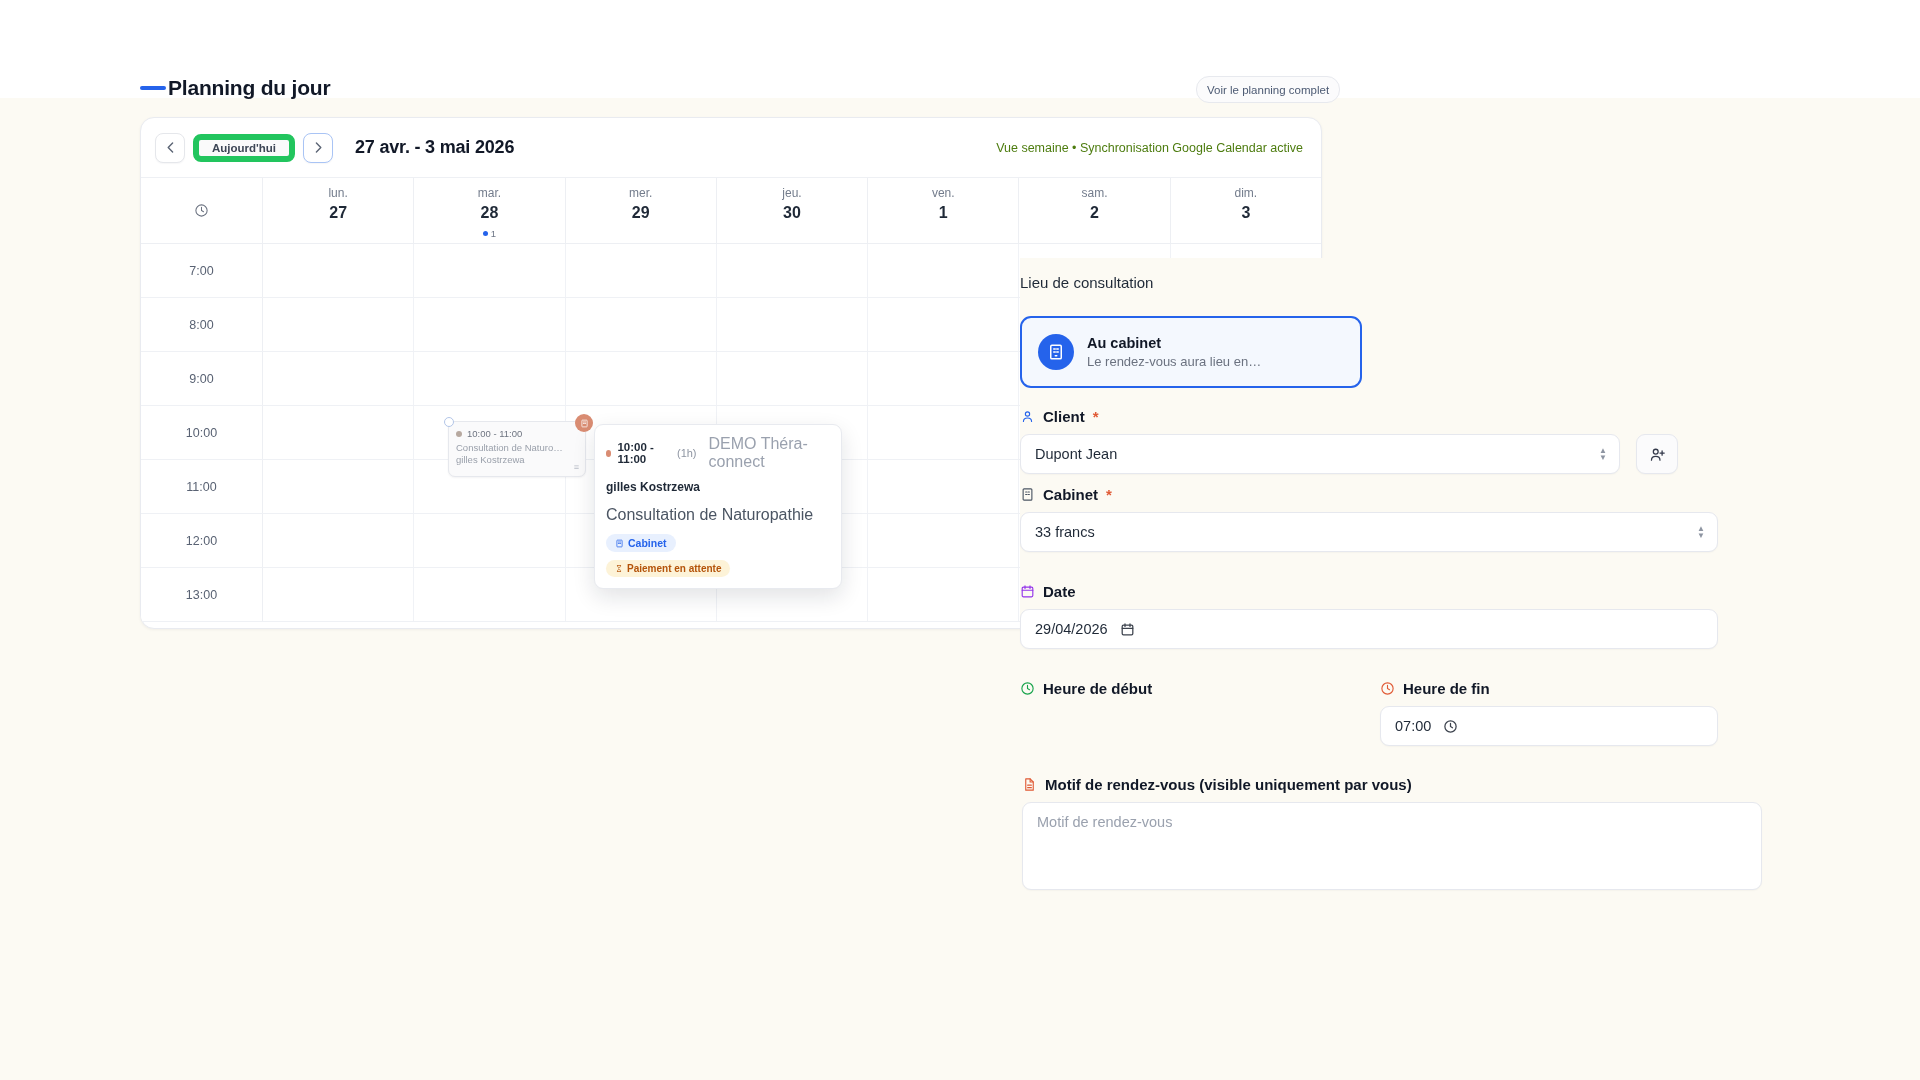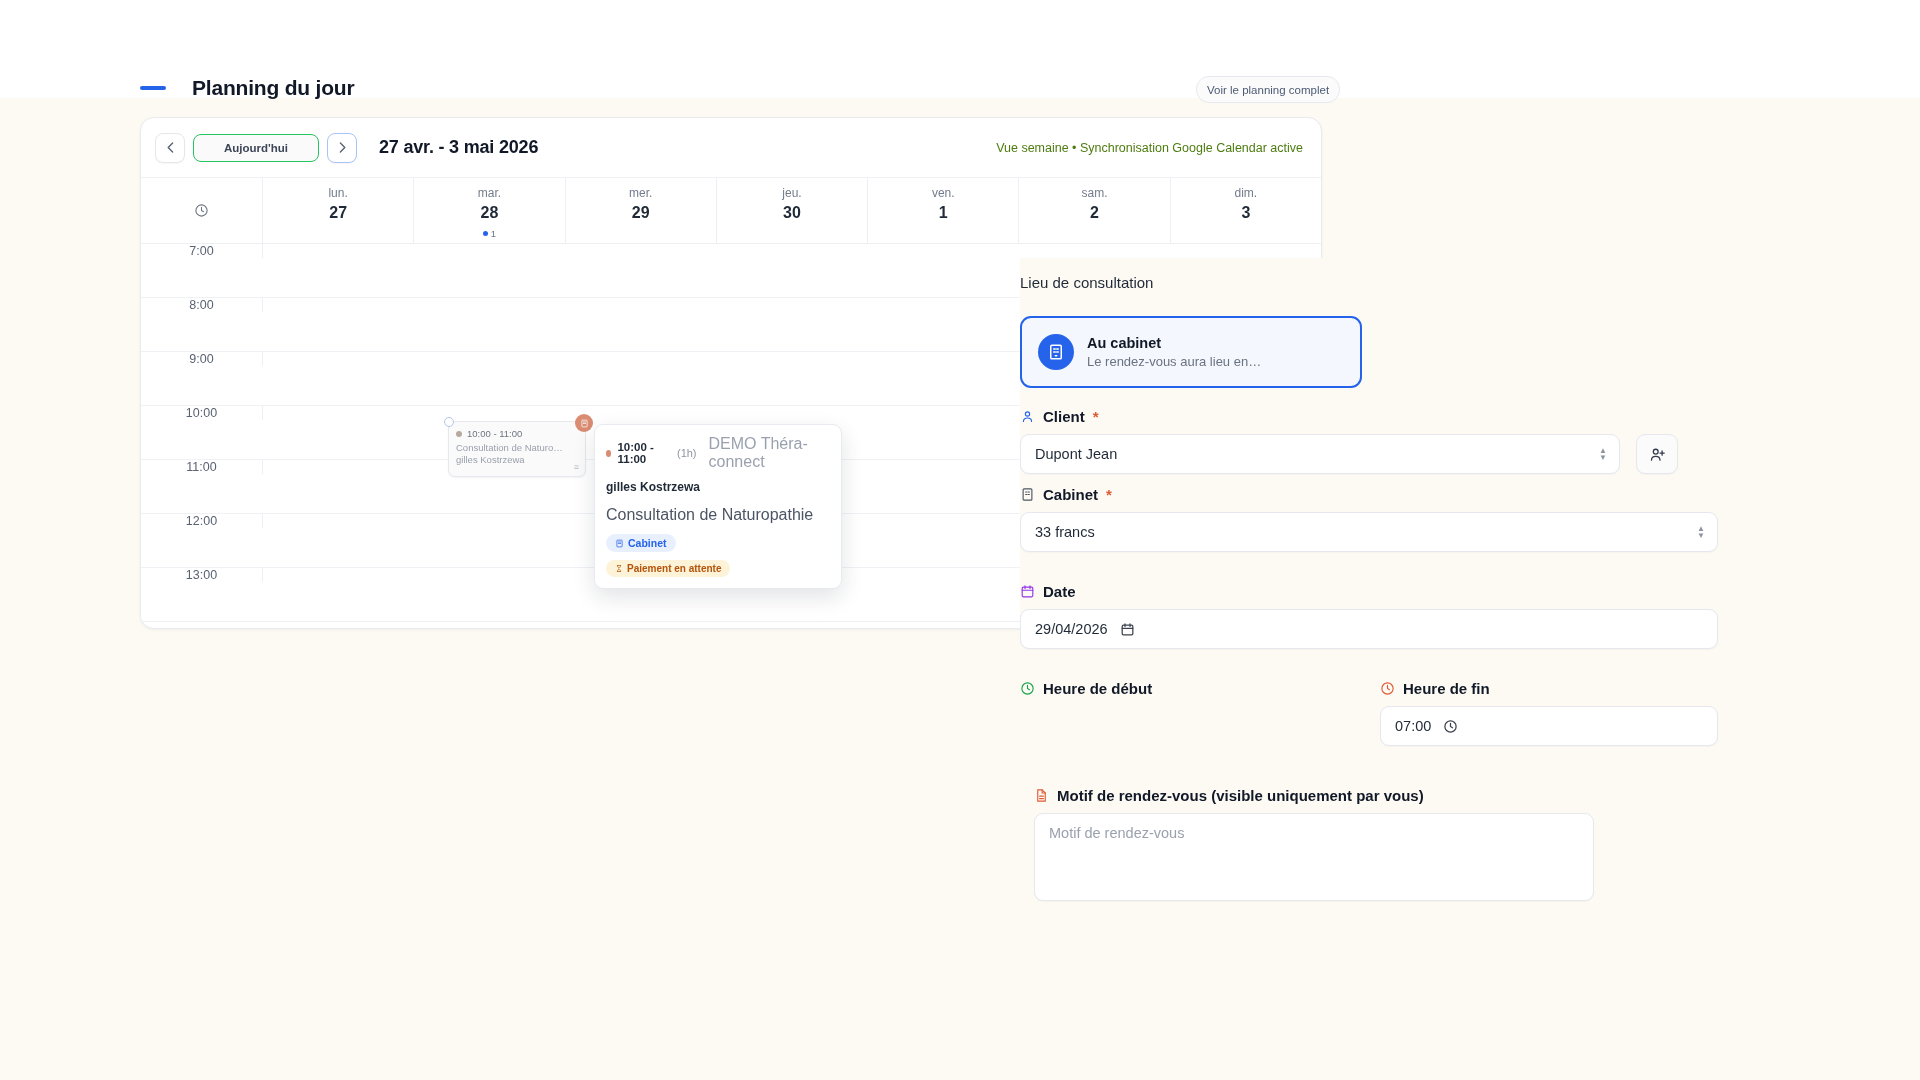--- a/index.html
+++ b/index.html
@@ -17,21 +17,21 @@
     background: #ffffff;
   }
   .cream-bg {
     position: absolute; left: 0; top: 98px; width: 1920px; height: 982px;
     background: #FCFAF3;
   }
 
   
   .page-header {
     position: absolute; left: 140px; top: 76px;
-    display: flex; align-items: center; gap: 26px;
+    display: flex; align-items: center; gap: 2px;
   }
   .hdr-dash {
     width: 26px; height: 4px; border-radius: 2px; background: #2563EB;
   }
   .hdr-title {
     font-size: 21px; font-weight: bold; color: #111827; letter-spacing: -0.2px;
   }
   .btn-voir-planning {
     position: absolute; left: 1196px; top: 76px;
     height: 27px; padding: 0 10px;
@@ -58,22 +58,22 @@
   }
   .nav-btn {
     width: 30px; height: 30px; border-radius: 8px;
     background: #fff; border: 1px solid #E5E7EB;
     display: flex; align-items: center; justify-content: center;
     color: #5B6474; font-size: 13px;
     box-shadow: 0 1px 1.5px rgba(16,24,40,.04);
   }
   .nav-btn.active { border-color: #A9C4F5; }
   .today-btn {
-    height: 28px; margin: 0 8px; padding: 0 30px;
-    border-radius: 8px; background: #FAFAFB; border: 1px solid #22c55e;
+    height: 28px; margin: 0 8px; padding: 0 13px;
+    border-radius: 8px; background: #FAFAFB; border: 6px solid #22c55e;
     display: flex; align-items: center;
     font-size: 11.5px; font-weight: bold; color: #3D4656;
   }
   .cal-range {
     margin-left: 22px; font-size: 18px; font-weight: bold;
     color: #111827; letter-spacing: -0.2px;
   }
   .cal-sync {
     position: absolute; right: 18px; top: 50%; transform: translateY(-50%);
     font-size: 12.5px; color: #4d7c0f; white-space: nowrap;
@@ -100,21 +100,21 @@
   .dh-num  { font-size: 16px; font-weight: bold; color: #1F2937; margin-top: 4px; }
   .dh-badge {
     position: absolute; bottom: 4px;
     display: flex; align-items: center; gap: 3px;
     font-size: 9.5px; color: #6F7787;
   }
   .dh-dot { width: 5px; height: 5px; border-radius: 50%; background: #2563EB; }
 
   
   .cal-body { position: relative; background: #fff; }
-  .cal-row { display: flex; height: 54px; border-bottom: 1px solid #EFF1F5; flex-direction: column; }
+  .cal-row { display: flex; height: 54px; border-bottom: 1px solid #EFF1F5; }
   .cal-row .g {
     width: 122px; flex: none; border-right: 1px solid #EDEFF3;
     display: flex; align-items: center; justify-content: center;
     font-size: 12.5px; color: #596273;
   }
   .cal-row .c { flex: 1 1 0; border-right: 1px solid #F0F2F6; }
   .cal-row .c:last-child { border-right: none; }
 
   
   .evt-small {
@@ -543,21 +543,21 @@
           <span>07:00</span>
           <span class="native-ic">
             <svg width="15" height="15" viewBox="0 0 24 24" fill="none">
               <circle cx="12" cy="12" r="9" stroke="#3C424D" stroke-width="2"></circle>
               <path d="M12 7v5l3.2 2" stroke="#3C424D" stroke-width="2" stroke-linecap="round"></path>
             </svg>
           </span>
         </div>
       </div>
 
-      <div class="fld" style="left:14px; top:518px; width:560px;margin-top:11px;">
+      <div class="fld" style="left:2px; top:518px; width:740px;">
         <div class="fld-label">
           <svg width="15" height="15" viewBox="0 0 24 24" fill="none">
             <path d="M6 3h7l5 5v13H6z" stroke="#E05A35" stroke-width="1.8" stroke-linejoin="round"></path>
             <path d="M13 3v5h5M9 13h6M9 17h6" stroke="#E05A35" stroke-width="1.8" stroke-linecap="round"></path>
           </svg>
           <span class="txt" style="font-weight:bold;">Motif de rendez-vous (visible uniquement par vous)</span>
         </div>
         <div class="ta">
           <span>Motif de rendez-vous</span>
         </div>

